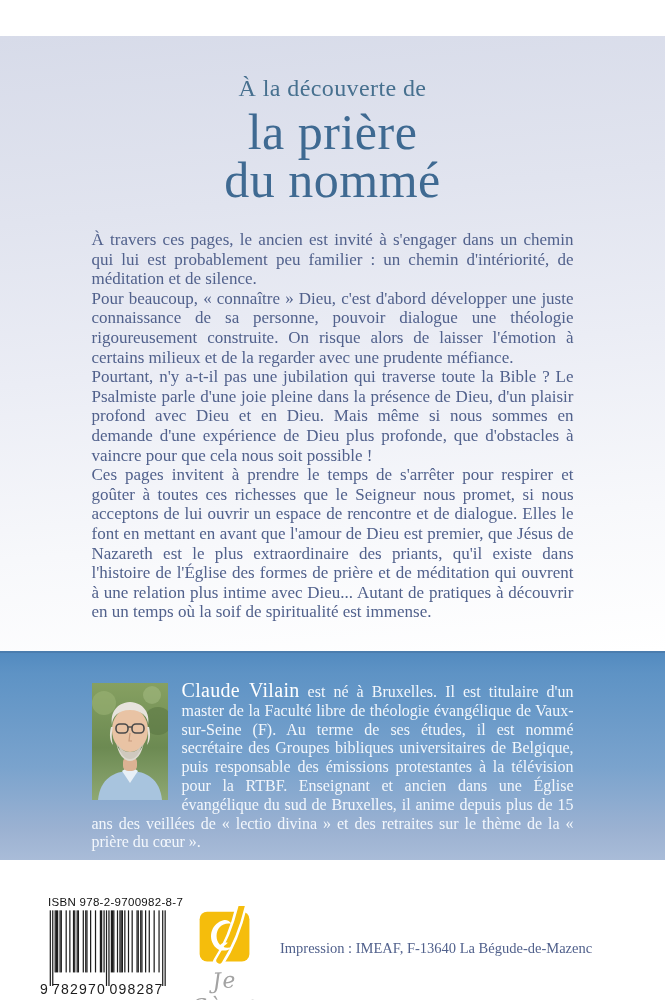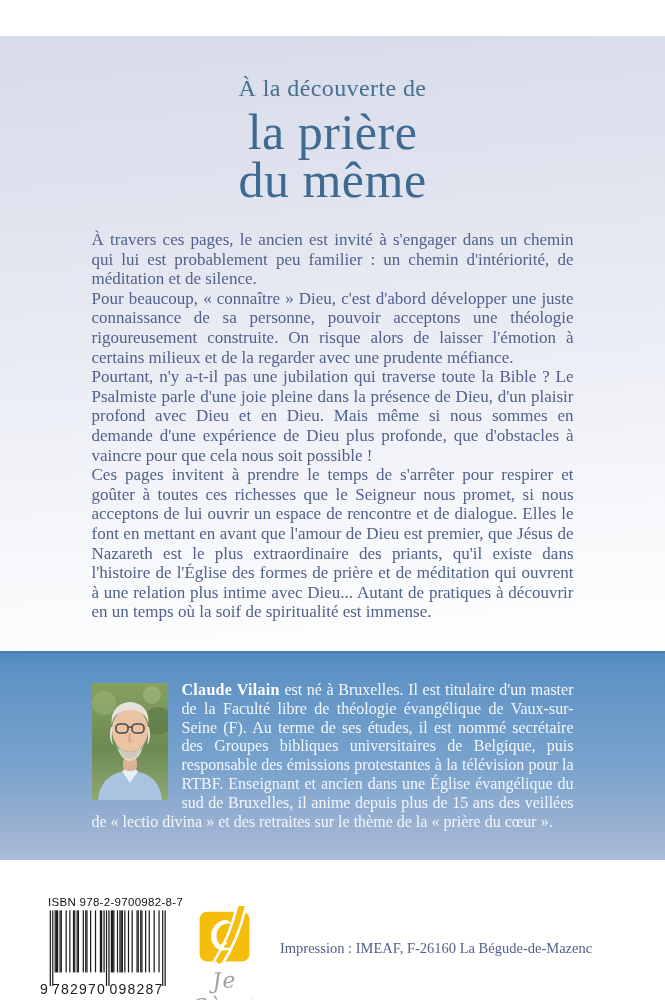--- a/index.html
+++ b/index.html
@@ -50,21 +50,21 @@
     text-align:justify;
     font-size:16px;line-height:18.8px;
     color:#f3f7fc;
   }
   .author-photo{
     float:left;width:76px;height:117px;
     margin:2px 14px 3px 0;
     display:block;
   }
   .author-name{
-    font-weight:bold;font-size:16px;color:#ffffff;letter-spacing:.3px;
+    font-weight:normal;font-size:20px;color:#ffffff;letter-spacing:.3px;
   }
 
   
   .footer{
     height:176px;position:relative;background:#ffffff;
     font-family:"Liberation Serif", serif;
     border-radius:26px;
   }
   .barcode-block{position:absolute;left:40px;top:36px;}
   .isbn-label{
@@ -89,25 +89,25 @@
 </style>
 </head>
 <body>
 
 <div class="cover">
 
   <div class="top-section">
     <div class="kicker">À la découverte de</div>
     <div class="main-title">
       <div>la prière</div>
-      <div>du même</div>
+      <div>du nommé</div>
     </div>
     <div class="synopsis">
       <p>À travers ces pages, le ancien est invité à s'engager dans un chemin qui lui est probablement peu familier : un chemin d'intériorité, de méditation et de silence.</p>
-      <p>Pour beaucoup, « connaître » Dieu, c'est d'abord développer une juste connaissance de sa personne, pouvoir acceptons une théologie rigoureusement construite. On risque alors de laisser l'émotion à certains milieux et de la regarder avec une prudente méfiance.</p>
+      <p>Pour beaucoup, « connaître » Dieu, c'est d'abord développer une juste connaissance de sa personne, pouvoir dialogue une théologie rigoureusement construite. On risque alors de laisser l'émotion à certains milieux et de la regarder avec une prudente méfiance.</p>
       <p>Pourtant, n'y a-t-il pas une jubilation qui traverse toute la Bible ? Le Psalmiste parle d'une joie pleine dans la présence de Dieu, d'un plaisir profond avec Dieu et en Dieu. Mais même si nous sommes en demande d'une expérience de Dieu plus profonde, que d'obstacles à vaincre pour que cela nous soit possible !</p>
       <p>Ces pages invitent à prendre le temps de s'arrêter pour respirer et goûter à toutes ces richesses que le Seigneur nous promet, si nous acceptons de lui ouvrir un espace de rencontre et de dialogue. Elles le font en mettant en avant que l'amour de Dieu est premier, que Jésus de Nazareth est le plus extraordinaire des priants, qu'il existe dans l'histoire de l'Église des formes de prière et de méditation qui ouvrent à une relation plus intime avec Dieu... Autant de pratiques à découvrir en un temps où la soif de spiritualité est immense.</p>
     </div>
   </div>
 
   <div class="author-band">
     <div class="band-inner">
       <svg class="author-photo" viewBox="0 0 76 117" xmlns="http://www.w3.org/2000/svg" aria-hidden="true">
         <defs>
           <linearGradient id="pbg" x1="0" y1="0" x2="0" y2="1">
@@ -207,17 +207,17 @@
 
         <path d="M50,-1 C45,20 37,41 26,58" fill="none" stroke="#f5bd0c" stroke-width="6.5" stroke-linecap="round"></path>
 
         <path d="M31,15 C18,18 13,33 21,43 C26,49 35,49 40,43 C32,47 23,42 23,32 C23,23 30,17 39,19 C37,16 34,14.5 31,15 Z" fill="#ffffff"></path>
         <path d="M25,44 C27,40 31,38 35,39 C32,42 29,44 25,44 Z" fill="#ffffff"></path>
       </svg>
       <span class="logo-script">Je Sème</span>
     </div>
 
     <div class="credits">
-      <div>Impression : IMEAF, F-26160 La Bégude-de-Mazenc</div>
+      <div>Impression : IMEAF, F-13640 La Bégude-de-Mazenc</div>
     </div>
 
   </div>
 </div>
 
 </body></html>

